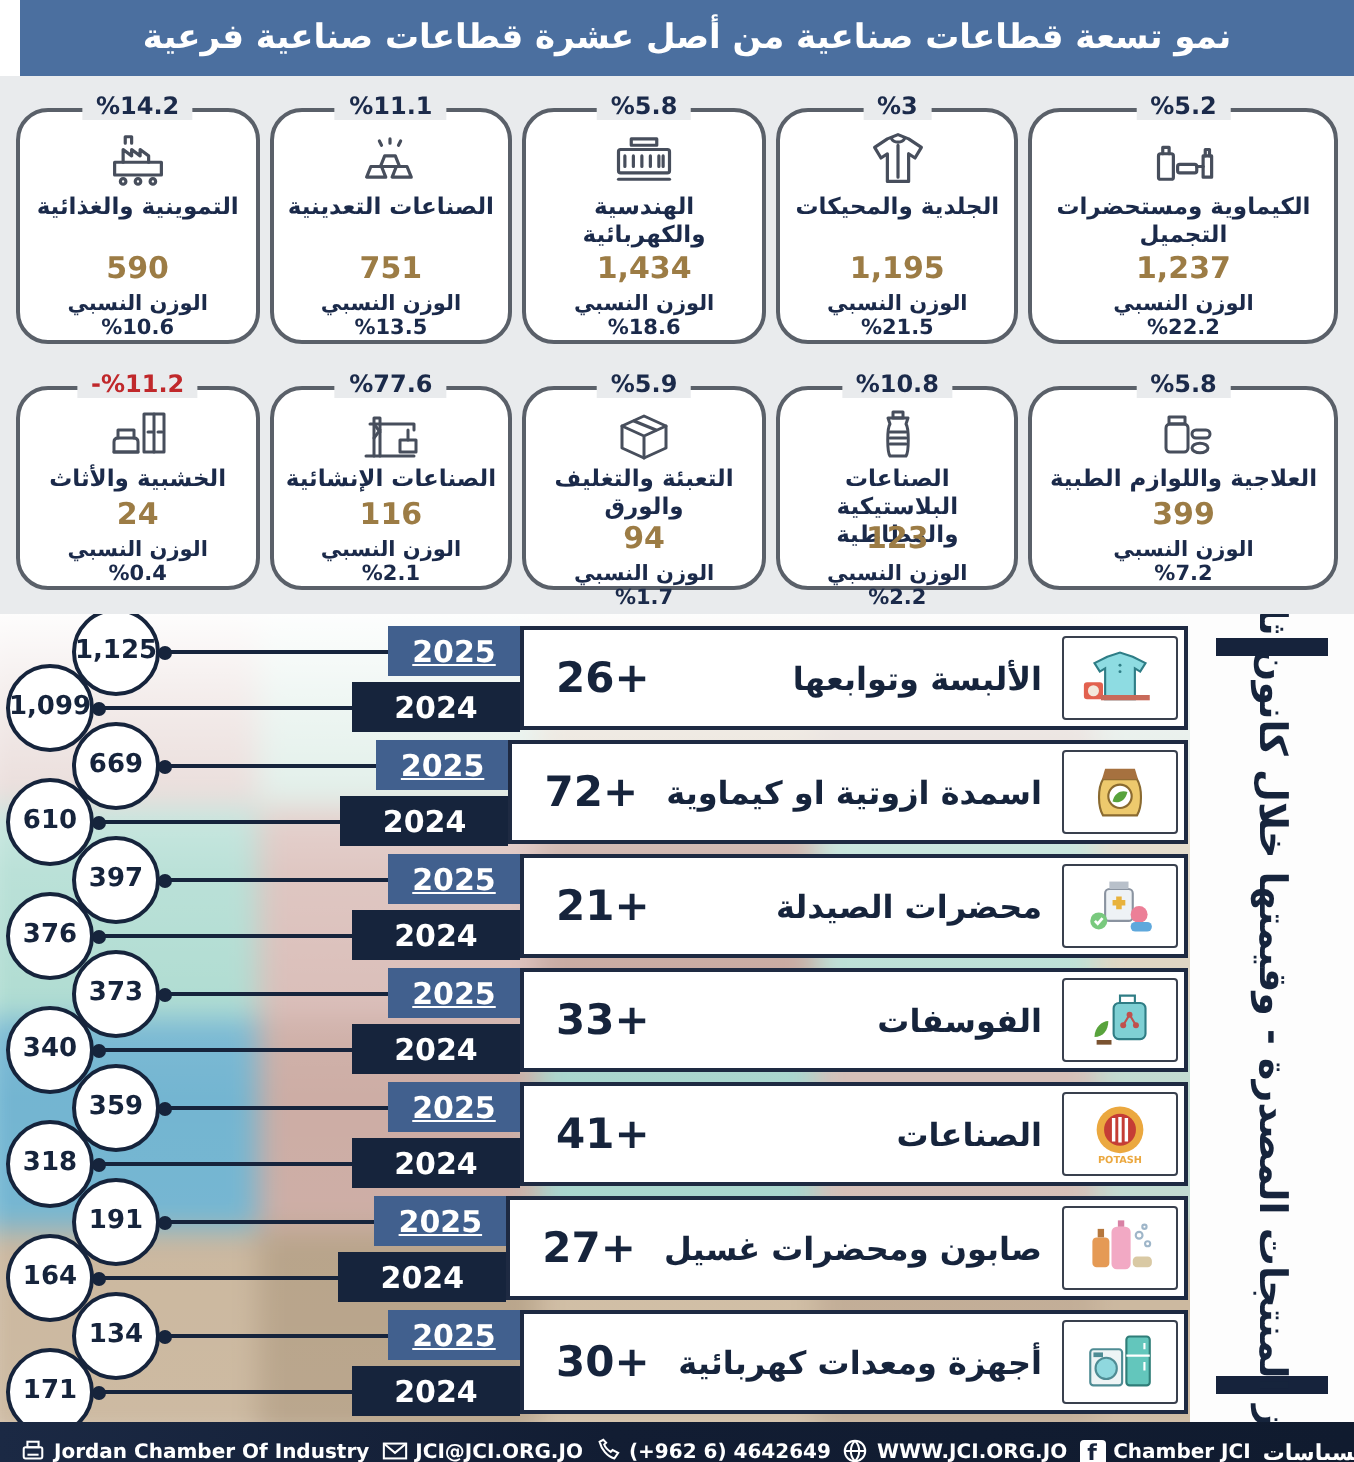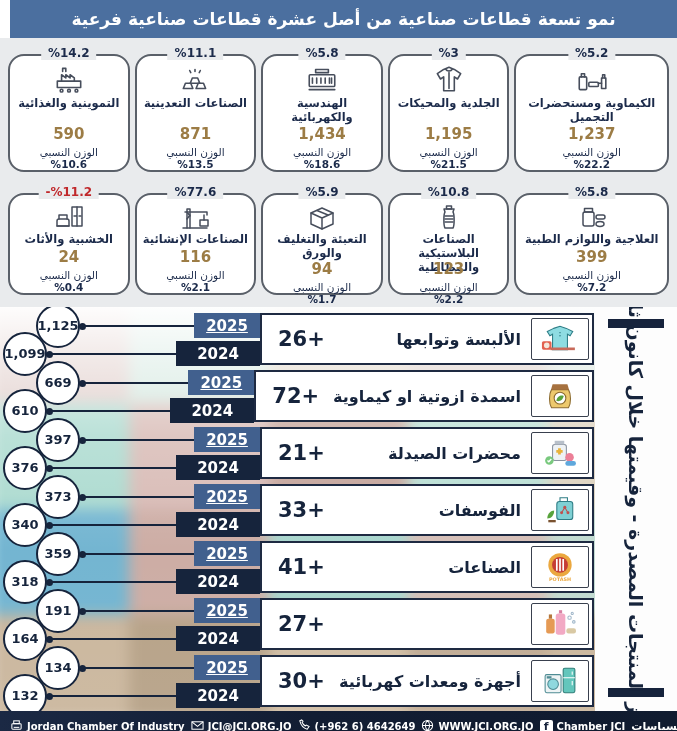--- a/index.html
+++ b/index.html
@@ -24,21 +24,21 @@
   .pct { position:absolute; top:-10px; left:50%; transform:translateX(-50%);
     background:#e9ebed; padding:0 7px; font-size:12px; font-weight:bold;
     color:#1b2a4a; white-space:nowrap; direction:ltr; }
   .pct.neg { color:#c0282b; }
   .cicon { height:32px; display:flex; align-items:center; color:#474e5c; }
   .cicon svg { stroke:#474e5c; fill:none; stroke-width:1.5; stroke-linejoin:round; stroke-linecap:round; }
   .cname { direction:rtl; text-align:center; font-size:11.5px; font-weight:bold;
     color:#1b2a4a; line-height:1.2; height:29px; margin-top:2px; padding:0 4px; }
   .row2 .cname { height:27px; }
   .cval { font-size:15px; font-weight:bold; color:#9c7c45; }
-  .wlabel { direction:rtl; font-size:10.5px; font-weight:normal; color:#1b2a4a; margin-top:3px;text-align:center; }
+  .wlabel { direction:rtl; font-size:10.5px; font-weight:bold; color:#1b2a4a; margin-top:3px;text-align:center; }
   .wval { font-size:10.5px; font-weight:bold; color:#1b2a4a; direction:ltr; }
 
   
   .chart-area { position:relative; height:404px; overflow:hidden; }
   .photo { position:absolute; inset:-10px; display:grid;
     grid-template-rows:repeat(4,1fr); grid-template-columns:repeat(5,1fr);
     filter:blur(7px) saturate(.85); }
   .photo div:nth-child(1){background:#d8b9b3}.photo div:nth-child(2){background:#bfe0d2}
   .photo div:nth-child(3){background:#d3c3ab}.photo div:nth-child(4){background:#cdb6ac}
   .photo div:nth-child(5){background:#c2d8cc}.photo div:nth-child(6){background:#8ed3c3}
@@ -155,21 +155,21 @@
       <div class="pct">%11.1</div>
       <div class="cicon">
         <svg width="34" height="30" viewBox="0 0 32 28">
             <path d="M5 23h9l-2-5H7z"></path>
             <path d="M17 23h9l-2-5h-5z"></path>
             <path d="M11.5 18h9l-2-5h-5z"></path>
             <path d="M16 5v2M11 6l1 2M21 6l-1 2"></path>
           </svg>
       </div>
       <div class="cname">الصناعات التعدينية</div>
-      <div class="cval">871</div>
+      <div class="cval">751</div>
       <div class="wlabel">الوزن النسبي</div>
       <div class="wval">%13.5</div>
     </div>
     <div class="card">
       <div class="pct">%14.2</div>
       <div class="cicon">
         <svg width="34" height="30" viewBox="0 0 32 28">
             <path d="M5 22v-6h22v6z"></path>
             <path d="M9 16v-6l4 3v-3l4 3v-3l4 3v3"></path>
             <path d="M10 7V4h3v3"></path>
@@ -443,20 +443,21 @@
             <div class="bar b2025">2025</div>
           </div>
         <div class="halfrow bot">
             <div class="circle">164</div>
             <div class="connector"></div>
             <div class="bar b2024">2024</div>
           </div>
       </div>
       <div class="labelbox">
         <div class="delta">27+</div>
+        <div class="rtitle">صابون ومحضرات غسيل</div>
         <div class="iconbox">
           <svg width="46" height="34" viewBox="0 0 40 32">
               <rect x="7" y="11" width="8" height="14" rx="2" fill="#e59a55"></rect>
               <rect x="9.5" y="7" width="3" height="4" fill="#b5773d"></rect>
               <rect x="16" y="6" width="9" height="20" rx="2.5" fill="#f2a9c4"></rect>
               <rect x="19" y="3" width="3" height="3" fill="#d881a4"></rect>
               <rect x="26" y="20" width="9" height="5" rx="2" fill="#d9c9a4"></rect>
               <circle cx="29" cy="10" r="1.6" fill="none" stroke="#9fb6c9"></circle>
               <circle cx="33" cy="14" r="1.2" fill="none" stroke="#9fb6c9"></circle>
               <circle cx="31.5" cy="6" r="1" fill="none" stroke="#9fb6c9"></circle>
@@ -466,21 +467,21 @@
     </div>
 
     <div class="prow">
       <div class="barscol">
         <div class="halfrow top">
             <div class="circle">134</div>
             <div class="connector"></div>
             <div class="bar b2025">2025</div>
           </div>
         <div class="halfrow bot">
-            <div class="circle">132</div>
+            <div class="circle">171</div>
             <div class="connector"></div>
             <div class="bar b2024">2024</div>
           </div>
       </div>
       <div class="labelbox">
         <div class="delta">30+</div>
         <div class="rtitle">أجهزة ومعدات كهربائية</div>
         <div class="iconbox">
           <svg width="46" height="34" viewBox="0 0 40 32">
               <rect x="23" y="4" width="11" height="23" rx="1.5" fill="#63c6bc" stroke="#2f7d78"></rect>

